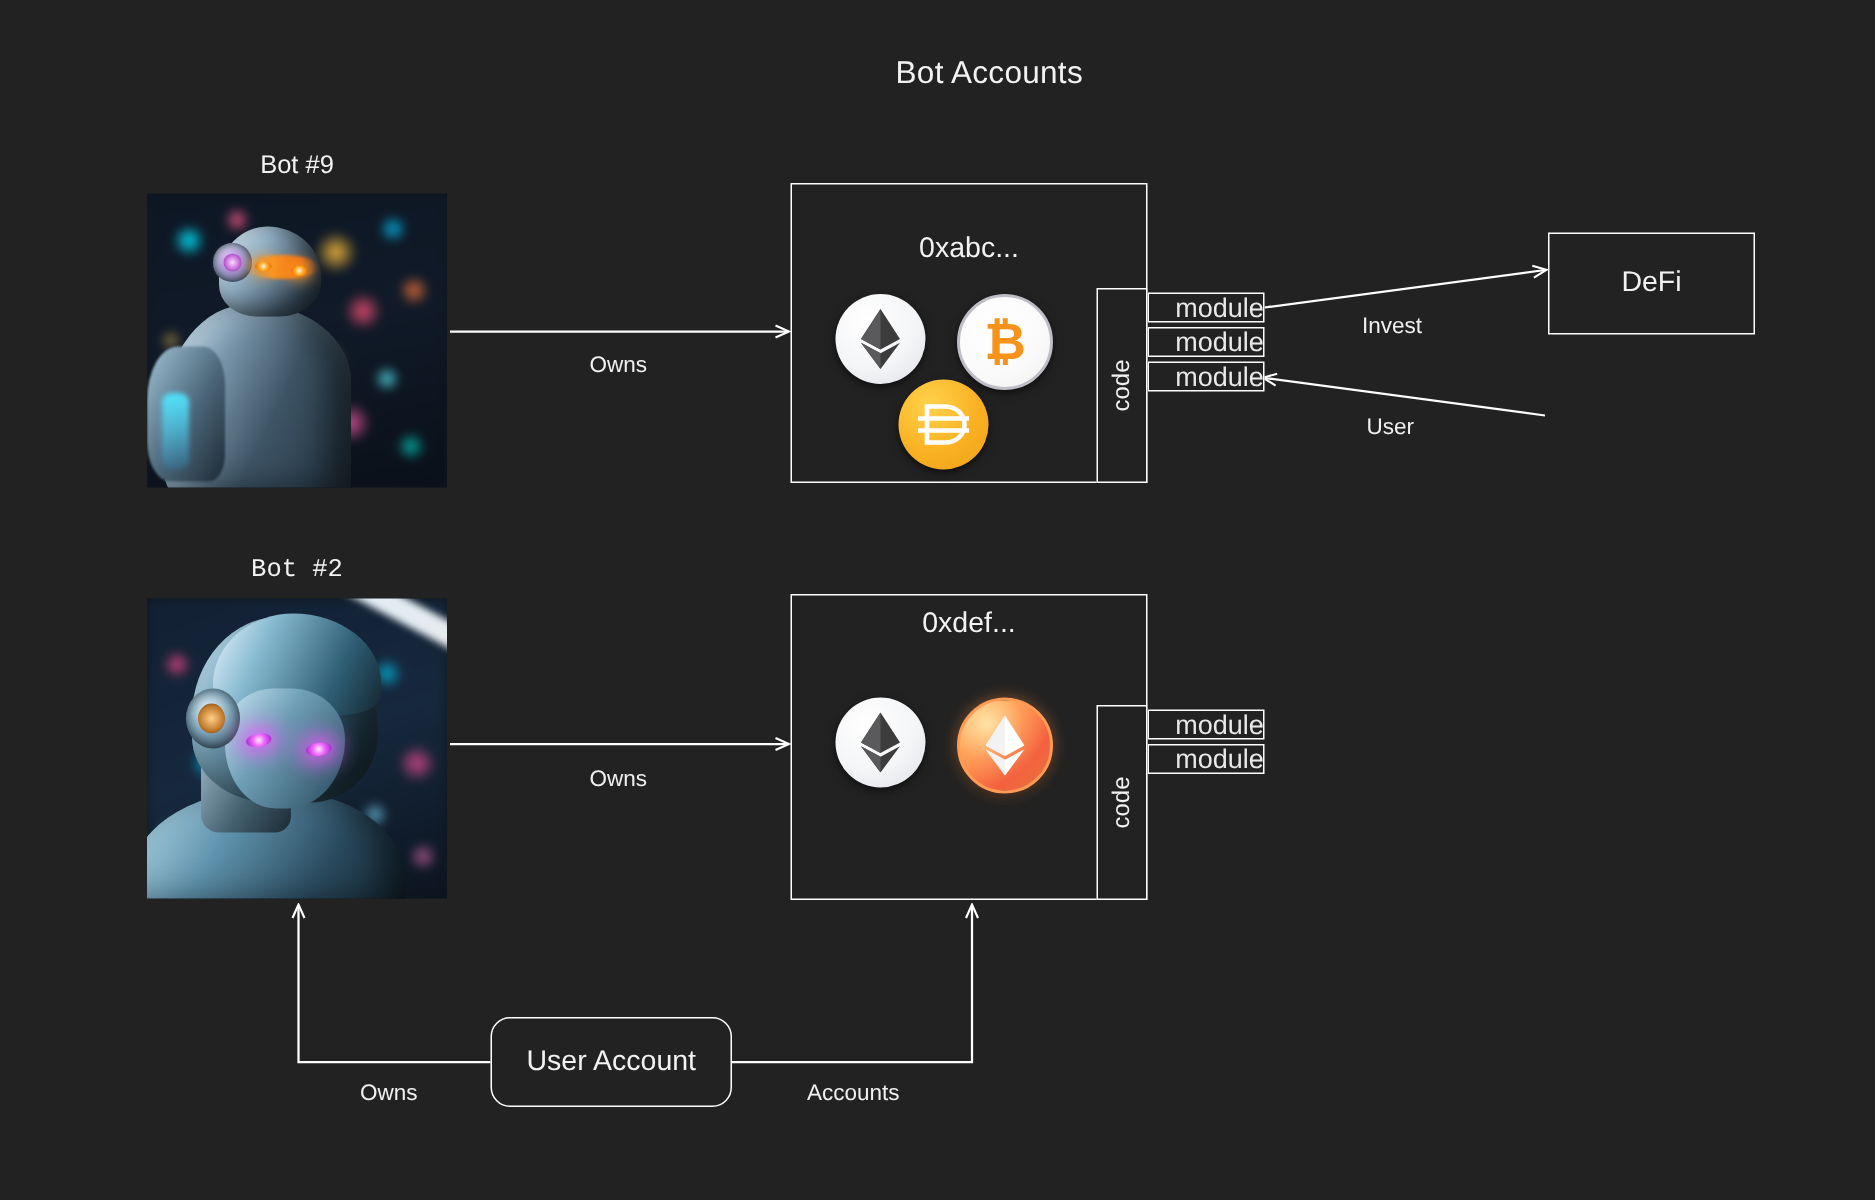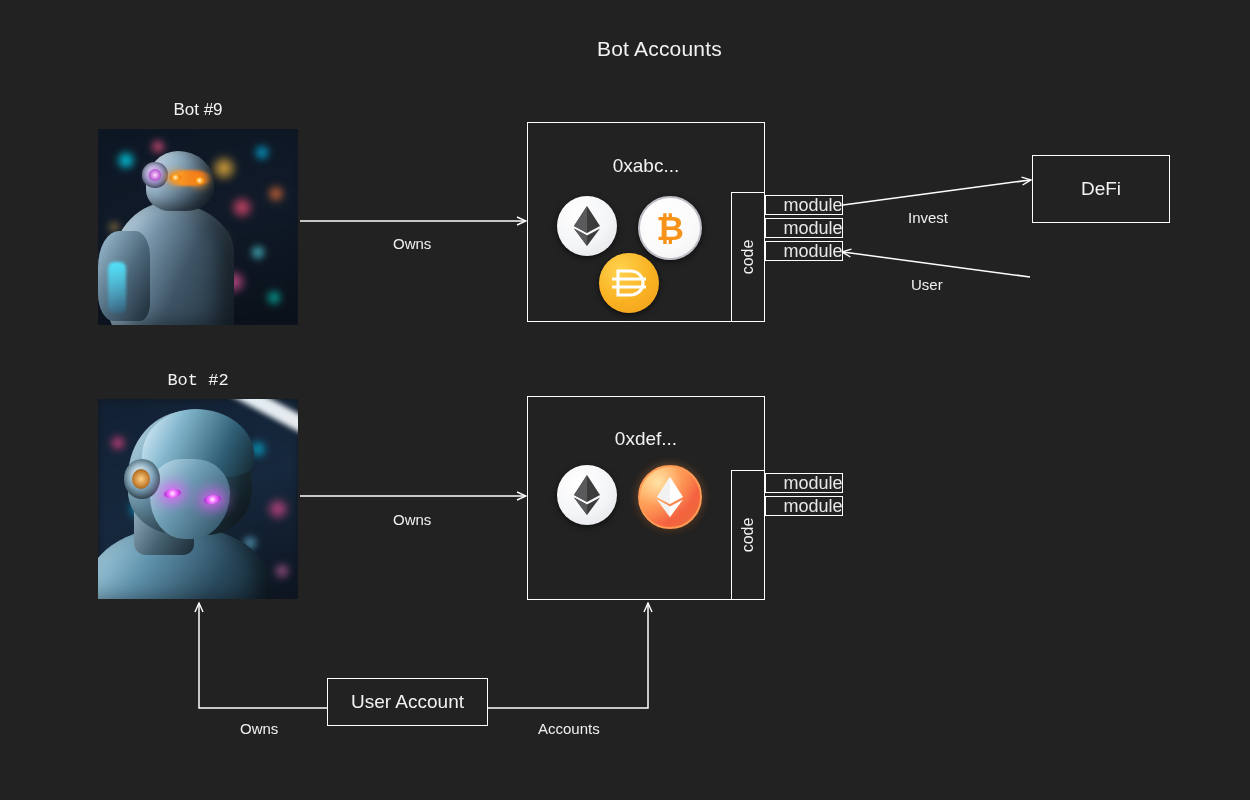--- a/index.html
+++ b/index.html
@@ -389,21 +389,21 @@
     <div class="robot-body r2-face"></div>
     <div class="abs r2-earpiece"></div>
     <div class="abs r2-earcore"></div>
     <div class="abs r2-eye" style="left:33%; top:45%;"></div>
     <div class="abs r2-eye" style="left:53%; top:48%;"></div>
   </div>
 
   <div class="abs edge-label" style="left:393px; top:511px;">Owns</div>
 
   <div class="abs box" style="left:527px; top:396px; width:238px; height:204px;">
-    <div class="account-addr" style="margin-top:31px;">0xdef...</div>
+    <div class="account-addr" style="margin-top:8px;">0xdef...</div>
   </div>
 
   <div class="abs coin coin-eth" style="left:557px; top:465px; width:60px; height:60px;">
     <svg width="26" height="40" viewBox="0 0 26 40">
       <polygon points="13,0 26,20 13,27 0,20" fill="#3c3c3d"></polygon>
       <polygon points="13,0 13,27 0,20" fill="#5a5a5c"></polygon>
       <polygon points="13,29.5 26,22.5 13,40 0,22.5" fill="#3c3c3d"></polygon>
       <polygon points="13,29.5 13,40 0,22.5" fill="#5a5a5c"></polygon>
     </svg>
   </div>
@@ -419,20 +419,20 @@
 
   <div class="abs code-box" style="left:731px; top:470px; width:34px; height:130px;">
     <div class="code-label-wrap">
       <span class="code-label">code</span>
     </div>
   </div>
 
   <div class="abs module-chip" style="left:765px; top:473px; width:78px; height:20px;">module</div>
   <div class="abs module-chip" style="left:765px; top:496px; width:78px; height:20px;">module</div>
 
-  <div class="abs box" style="left:327px; top:678px; width:161px; height:48px; display:flex; align-items:center; justify-content:center;">
+  <div class="abs box" style="left:327px; top:678px; width:161px; height:60px; display:flex; align-items:center; justify-content:center;border-radius:13px;">
     <span class="box-label">User Account</span>
   </div>
 
   <div class="abs edge-label" style="left:240px; top:720px;">Owns</div>
   <div class="abs edge-label" style="left:538px; top:720px;">Accounts</div>
 
 </div>
 
 </body></html>

